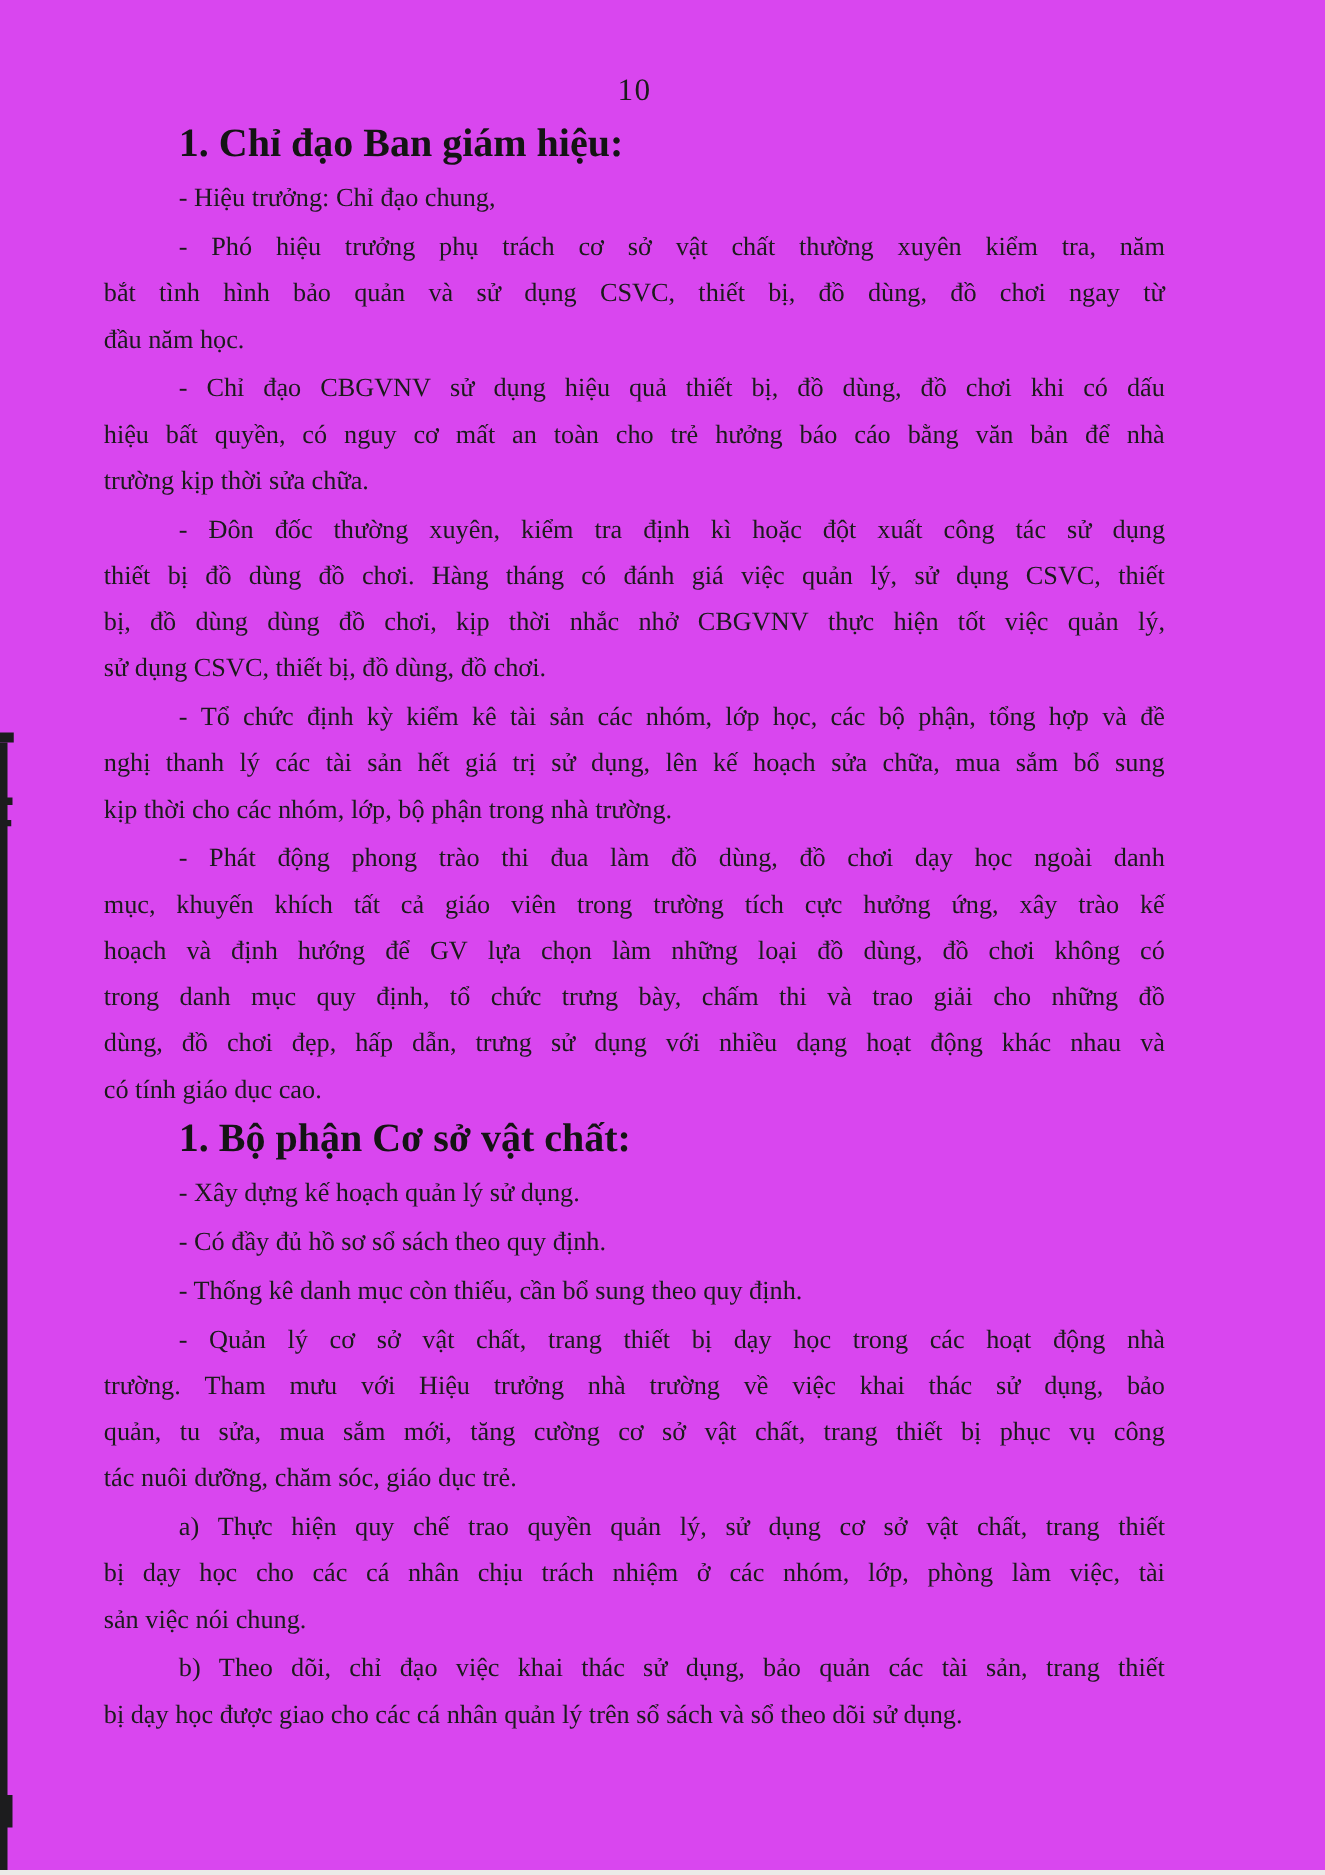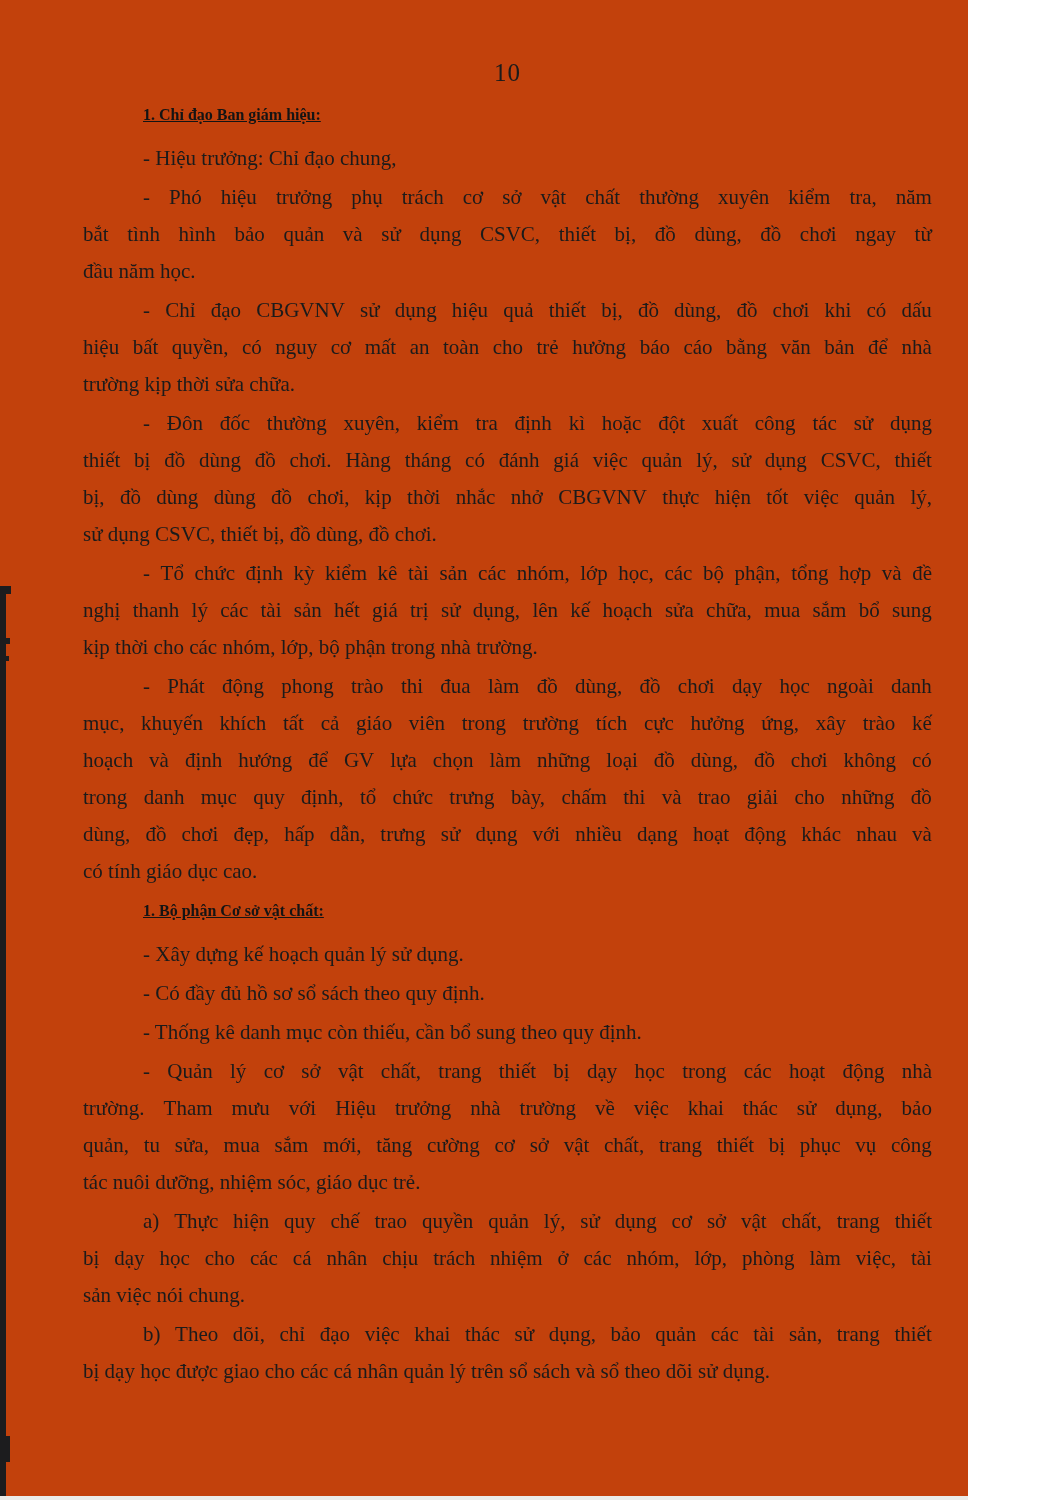--- a/index.html
+++ b/index.html
@@ -4,22 +4,22 @@
 <style>
   * { box-sizing: border-box; }
   html, body { margin: 0; padding: 0; }
   body {
     width: 1060px; height: 1500px;
     font-family: "Liberation Serif", "DejaVu Serif", serif;
     background: #ffffff;
   }
   .page {
     position: relative;
-    width: 968px; height: 1500px;
-    background: #c2410c;
+    width: 1060px; height: 1500px;
+    background: #d946ef;
     color: #1b1b1b;
     overflow: hidden;
   }
   
   .scan-bar {
     position: absolute; background: #1c1c1e;
   }
   .bar-main   { left: 0; top: 594px; width: 6px;  height: 906px; }
   .bar-tick1  { left: 0; top: 586px; width: 11px; height: 8px; }
   .bar-tick2  { left: 0; top: 638px; width: 10px; height: 6px; }
@@ -38,21 +38,21 @@
     margin-bottom: 8px;
     letter-spacing: 1px;
   }
   .block { margin: 0 0 2px 0; }
   .block.heading { font-weight: 700; margin-top: 1px; margin-bottom: 7px; color: #141414; }
   .line {
     font-size: 21px;
     line-height: 37px;
     min-height: 37px;
   }
-  .heading .line { font-size: 16px; text-decoration: underline; }
+  .heading .line { font-size: 32px; }
   .line.first { padding-left: 60px; }
   .line.just {
     display: flex;
     justify-content: space-between;
     white-space: nowrap;
   }
   .line.just span { display: inline-block; }
 </style>
 </head>
 <body>
@@ -421,21 +421,21 @@
             <span>sở</span>
             <span>vật</span>
             <span>chất,</span>
             <span>trang</span>
             <span>thiết</span>
             <span>bị</span>
             <span>phục</span>
             <span>vụ</span>
             <span>công</span>
           </div>
-          <div class="line last">tác nuôi dưỡng, nhiệm sóc, giáo dục trẻ.</div>
+          <div class="line last">tác nuôi dưỡng, chăm sóc, giáo dục trẻ.</div>
         </div>
         <div class="block para">
           <div class="line first just">
             <span>a)</span>
             <span>Thực</span>
             <span>hiện</span>
             <span>quy</span>
             <span>chế</span>
             <span>trao</span>
             <span>quyền</span>

